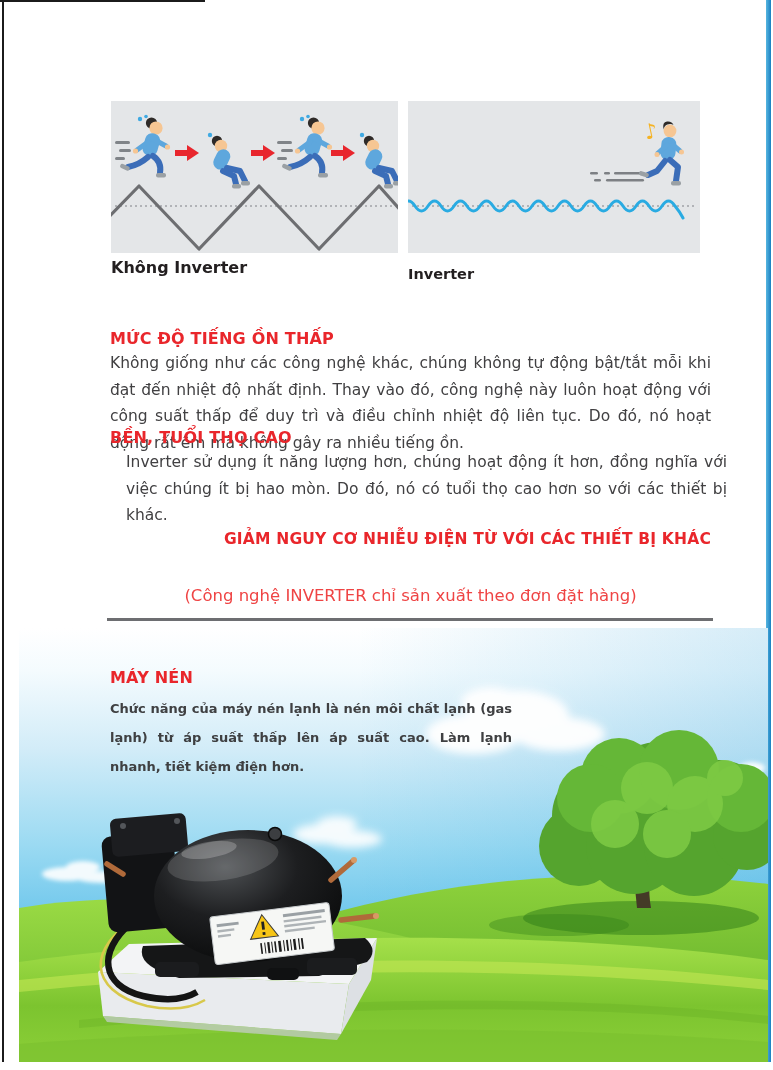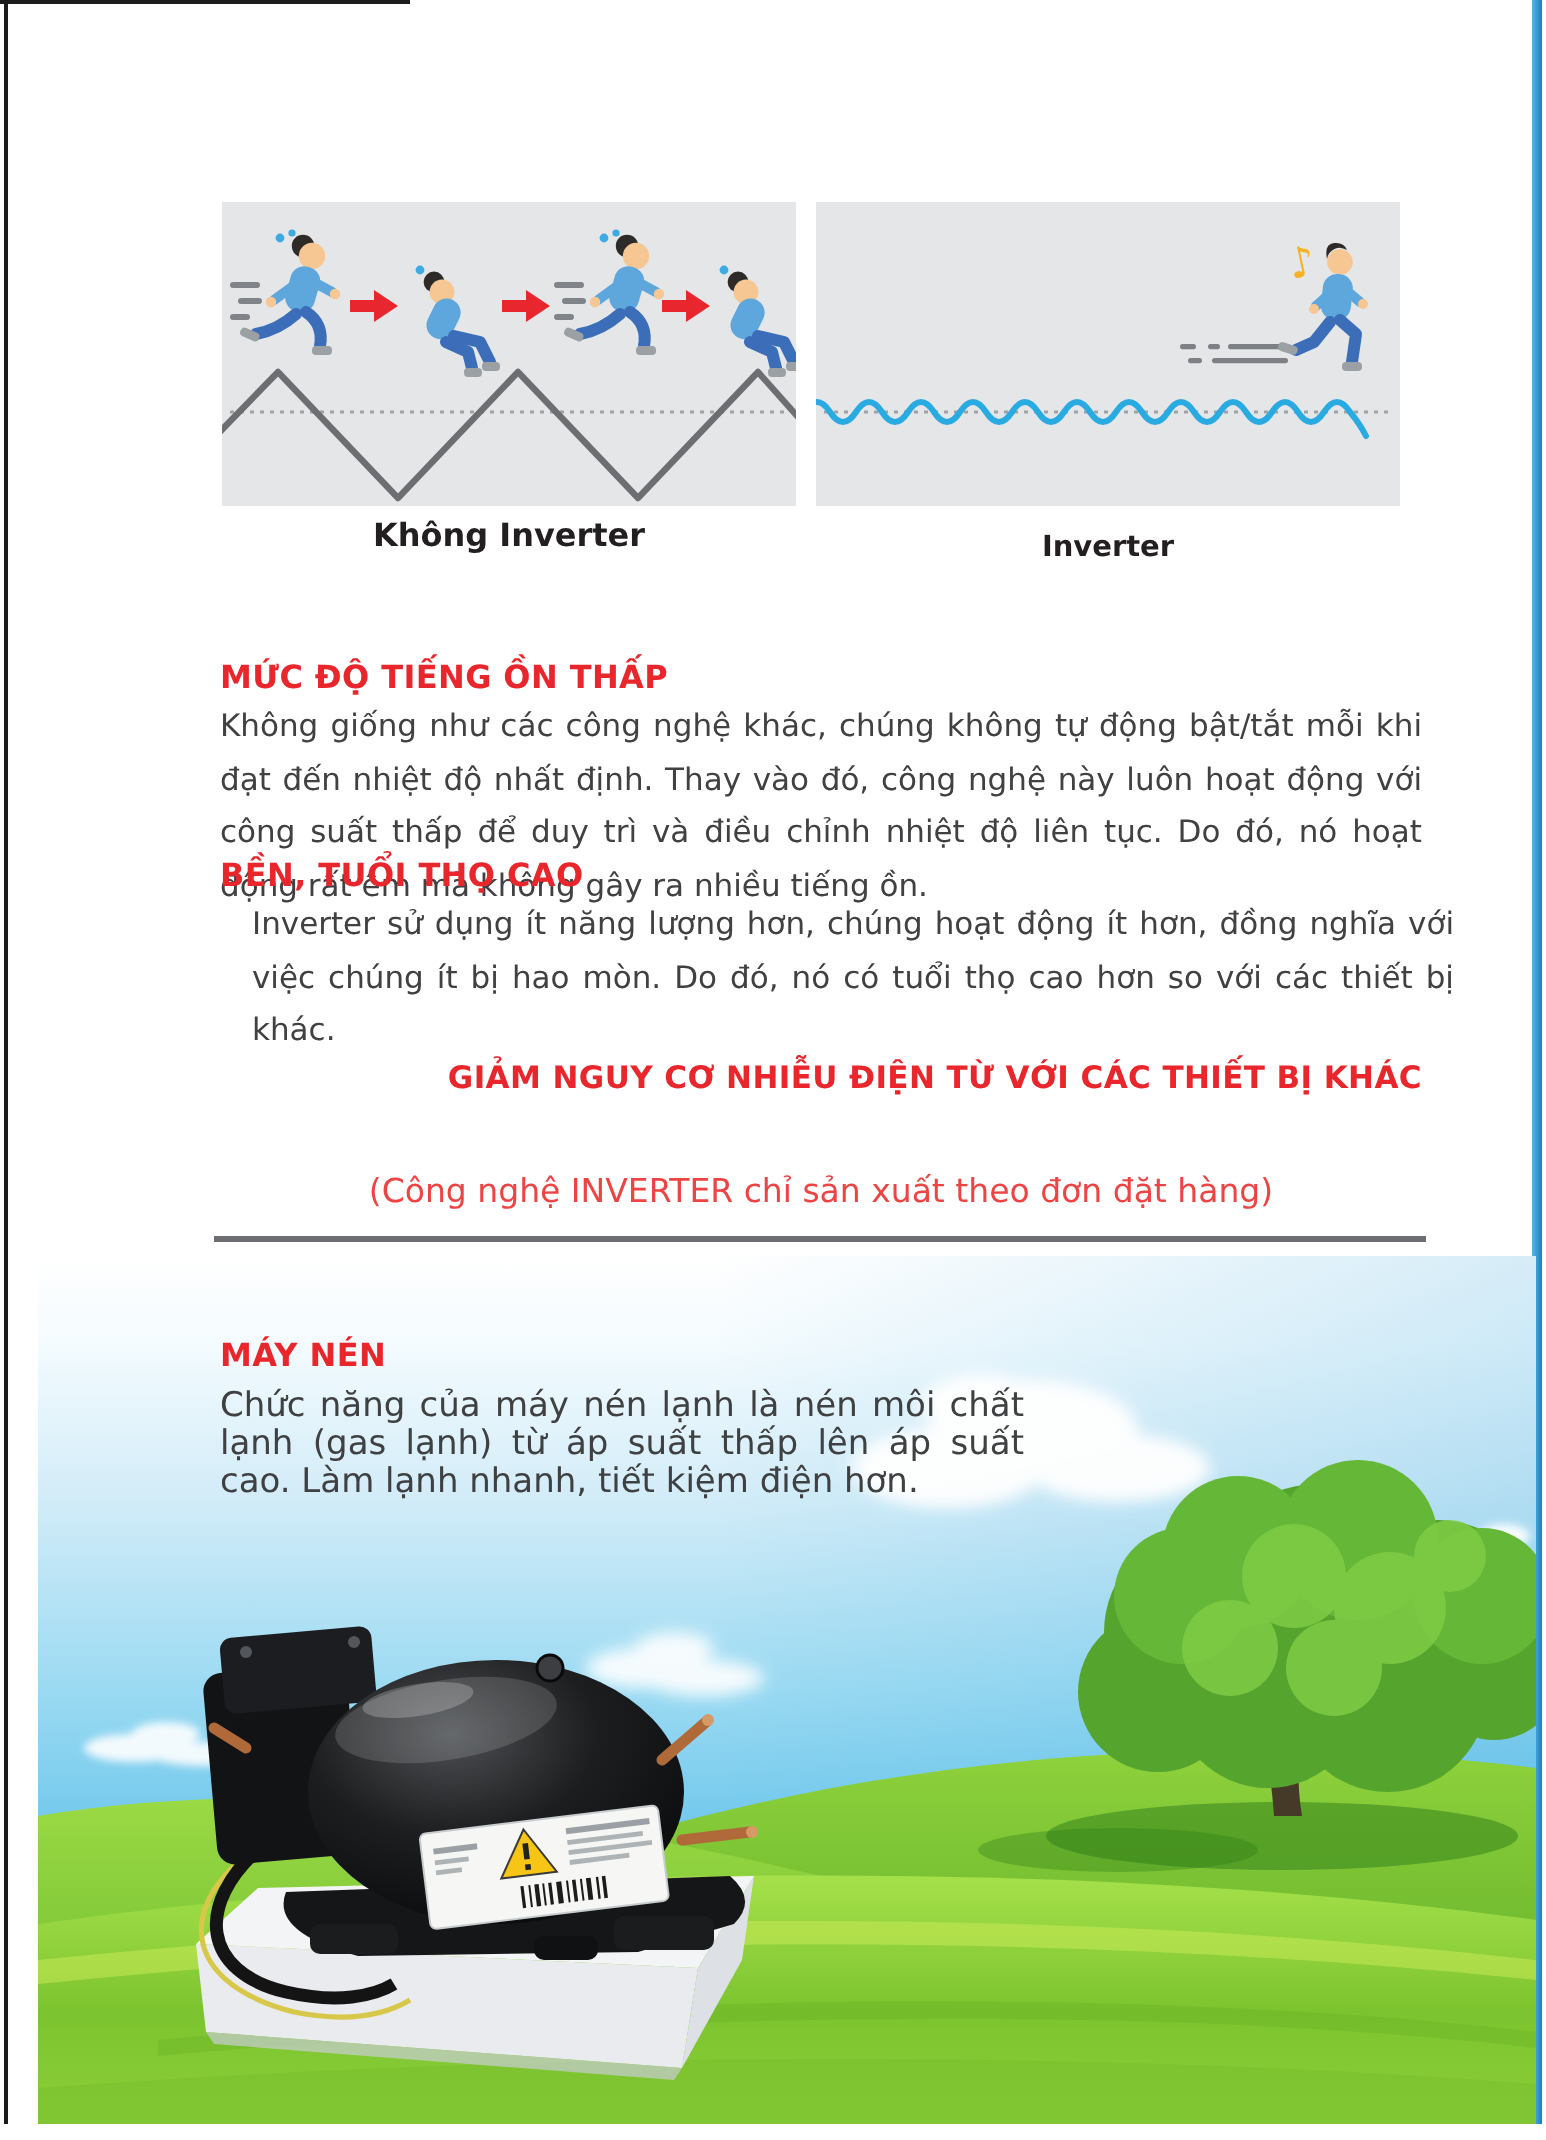--- a/index.html
+++ b/index.html
@@ -7,34 +7,34 @@
         font-family:"DejaVu Sans","Liberation Sans",sans-serif;}
   .abs{position:absolute;}
   
   .edge-left{left:2px;top:0;width:2px;height:1062px;background:#1b1b1b;}
   .edge-top{left:0;top:0;width:205px;height:2px;background:#1b1b1b;}
   .edge-right{left:766px;top:0;width:5px;height:1062px;background:linear-gradient(90deg,#57b6e0,#1a7fc1);}
   
   .panel{background:#e4e6e8;top:101px;height:152px;}
   .panel-left{left:111px;width:287px;}
   .panel-right{left:408px;width:292px;}
-  .panel-label{color:#231f20;font-weight:bold;text-align:center;}
+  .panel-label{color:#231f20;font-weight:bold;text-align:left;}
   .label-left{left:111px;top:258px;width:287px;font-size:16px;}
   .label-right{left:408px;top:266px;width:292px;font-size:14.5px;}
   
   .h-red{color:#e9262b;font-weight:bold;font-size:16px;letter-spacing:.2px;white-space:nowrap;}
   .body-txt{color:#414042;font-size:15.5px;line-height:26.5px;text-align:justify;}
   .note-txt{color:#ef4444;font-size:16.5px;text-align:center;}
   .rule{left:107px;top:618px;width:606px;height:3px;background:#6d6e71;}
   
   .photo{left:19px;top:628px;width:749px;height:434px;
      background:linear-gradient(180deg,#ffffff 0%,#f4fbfe 10%,#d2ecf8 28%,#9bdaf2 50%,#57bde9 76%,#38ace2 100%);}
   .photo .tint{left:0;top:0;width:749px;height:434px;
      background:linear-gradient(90deg,rgba(255,255,255,0) 45%,rgba(0,140,210,.16) 100%);}
-  .maynen-body{color:#3f4042;font-size:17px;line-height:19px;text-align:justify;}
+  .maynen-body{color:#3f4042;font-size:13px;line-height:29px;text-align:justify;font-weight:bold;}
 </style>
 </head>
 <body>
 
 <div class="page">
 
   <div class="abs edge-left"></div>
   <div class="abs edge-top"></div>
   <div class="abs edge-right"></div>
 

